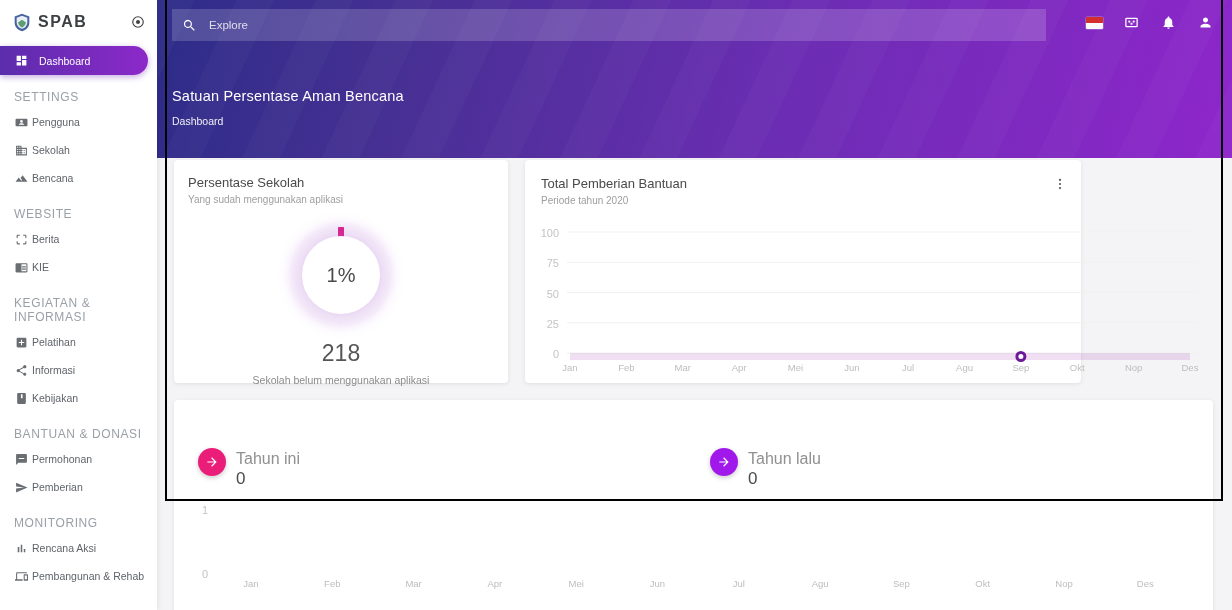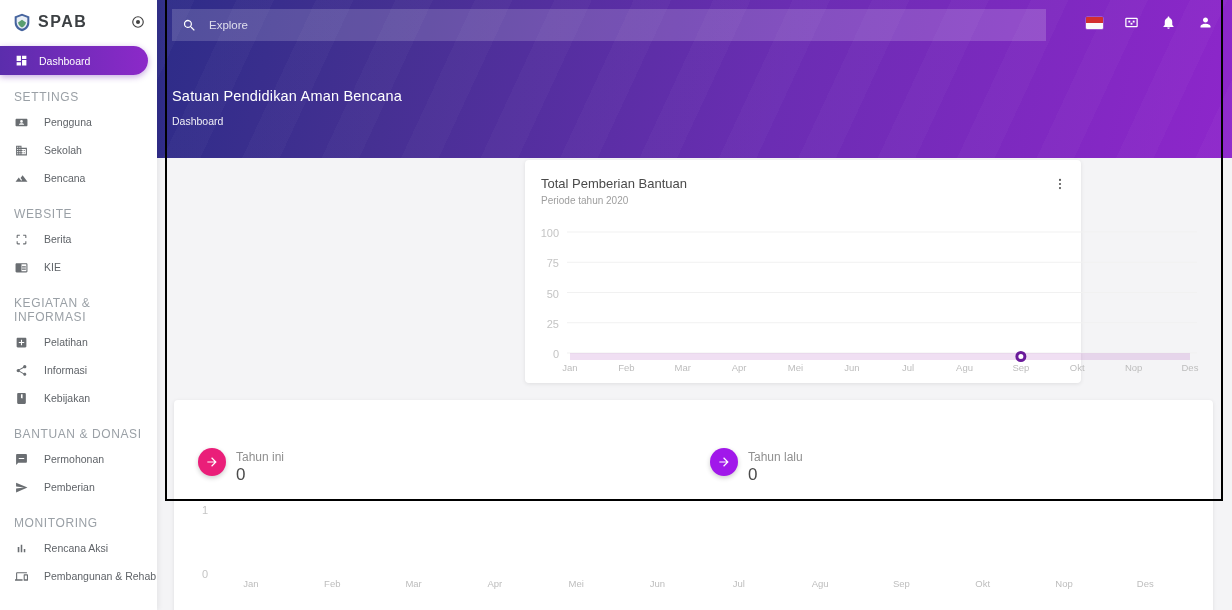--- a/index.html
+++ b/index.html
@@ -13,21 +13,21 @@
   .logo-row { display:flex; align-items:center; height:44px; padding:0 12px 0 14px; }
   .logo-shield { width:16px; height:19px; margin-right:8px; flex:0 0 auto; }
   .logo-text { font-size:16px; font-weight:bold; color:#3c4043; letter-spacing:1.5px; flex:1; }
   .collapse-btn { width:14px; height:14px; color:#424242; cursor:pointer; }
   .active-item { display:flex; align-items:center; gap:11px; height:29px; width:148px;
     margin-top:2px; padding-left:15px; border-radius:0 15px 15px 0;
     background:linear-gradient(90deg,#5b2dac,#8c29c9); color:#fff; cursor:pointer;
     box-shadow:0 2px 6px rgba(110,40,180,.4); }
   .active-item .label { font-size:10.5px; color:#fff; }
   .side-section-header { margin:15px 14px 4px; font-size:12px; letter-spacing:.6px; color:#9aa0a6; }
-  .side-item { display:flex; align-items:center; gap:16px; height:28px; padding-left:15px;
+  .side-item { display:flex; align-items:center; gap:4px; height:28px; padding-left:15px;
     cursor:pointer; }
   .side-item .label { font-size:10.5px; color:#5f6368; }
   .micon { width:13px; height:13px; display:inline-flex; align-items:center; justify-content:center; }
   .micon svg { width:13px; height:13px; fill:#6a6e72; }
   .active-item .micon svg { fill:#ffffff; }
 
   
   .main { position:absolute; left:157px; top:0; width:1075px; height:610px; }
   .hero { position:absolute; left:0; top:0; width:1075px; height:158px;
     background:
@@ -75,21 +75,21 @@
   .chart-zone svg.plot { position:absolute; left:0; top:0; }
   .ylab, .xlab { position:absolute; font-size:11px; color:#c4c4c4; }
   .ylab { width:26px; text-align:right; }
   .xlab { transform:translateX(-50%); color:#bdbdbd; font-size:9.5px; }
 
   
   .stat { position:absolute; display:flex; gap:10px; }
   .stat-circle { width:28px; height:28px; border-radius:50%; display:flex; align-items:center;
     justify-content:center; box-shadow:0 2px 5px rgba(0,0,0,.2); }
   .stat-circle svg { width:14px; height:14px; fill:#fff; }
-  .stat-label { font-size:12px; color:#909090; margin-top:2px; }
+  .stat-label { font-size:16px; color:#909090; margin-top:2px; }
   .stat-value { font-size:17px; color:#4a4a4a; margin-top:1px; }
 
   
   .capture-border { position:absolute; left:165px; top:-3px; width:1058px; height:504px;
     border:2px solid #000; z-index:60; pointer-events:none; }
 </style>
 </head>
 <body>
 
 <div class="stage">
@@ -121,25 +121,37 @@
           <svg viewBox="0 0 24 24">
               <path d="M12 22c1.1 0 2-.9 2-2h-4c0 1.1.9 2 2 2zm6-6v-5c0-3.07-1.63-5.64-4.5-6.32V4c0-.83-.67-1.5-1.5-1.5s-1.5.67-1.5 1.5v.68C7.64 5.36 6 7.92 6 11v5l-2 2v1h16v-1l-2-2z"></path>
             </svg>
         </div>
         <div class="top-icon">
           <svg viewBox="0 0 24 24">
               <path d="M12 12c2.21 0 4-1.79 4-4s-1.79-4-4-4-4 1.79-4 4 1.79 4 4 4zm0 2c-2.67 0-8 1.34-8 4v2h16v-2c0-2.66-5.33-4-8-4z"></path>
             </svg>
         </div>
       </div>
-      <div class="hero-title">Satuan Pendidikan Aman Bencana</div>
+      <div class="hero-title">Satuan Persentase Aman Bencana</div>
       <div class="hero-sub">Dashboard</div>
     </div>
   </div>
 
+  <div class="card" id="card-persentase">
+    <div class="card-title">Persentase Sekolah</div>
+    <div class="card-sub">Yang sudah menggunakan aplikasi</div>
+    <div class="donut-wrap">
+      <div class="donut"></div>
+      <div class="donut-hole">
+          <span class="donut-center">1%</span>
+        </div>
+    </div>
+    <div class="big-count">218</div>
+    <div class="count-caption">Sekolah belum menggunakan aplikasi</div>
+  </div>
 
   <div class="card" id="card-bantuan">
     <div class="card-title">Total Pemberian Bantuan</div>
     <div class="card-sub">Periode tahun 2020</div>
     <div class="kebab">
       <svg viewBox="0 0 24 24">
           <circle cx="12" cy="5" r="1.8"></circle>
           <circle cx="12" cy="12" r="1.8"></circle>
           <circle cx="12" cy="19" r="1.8"></circle>
         </svg>

